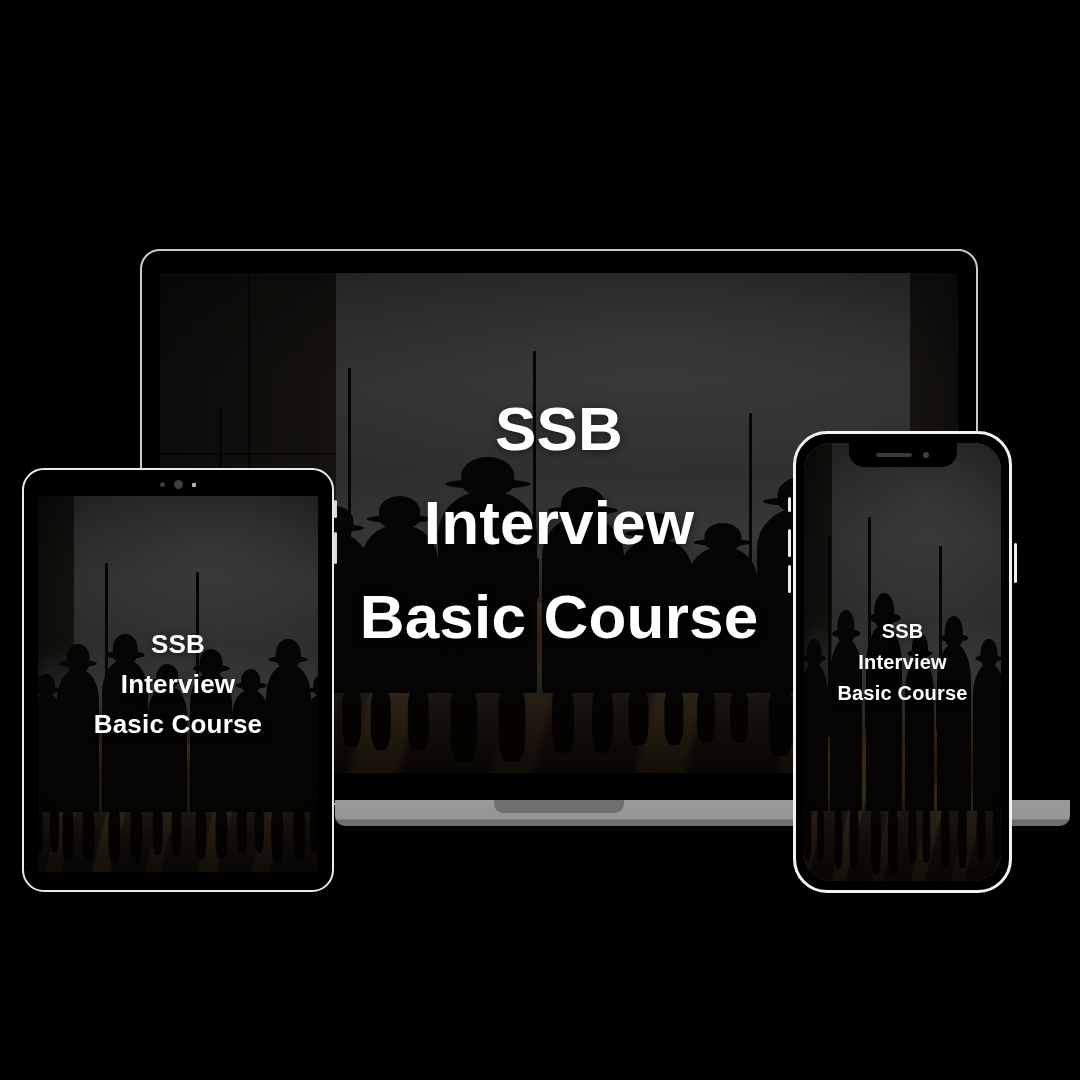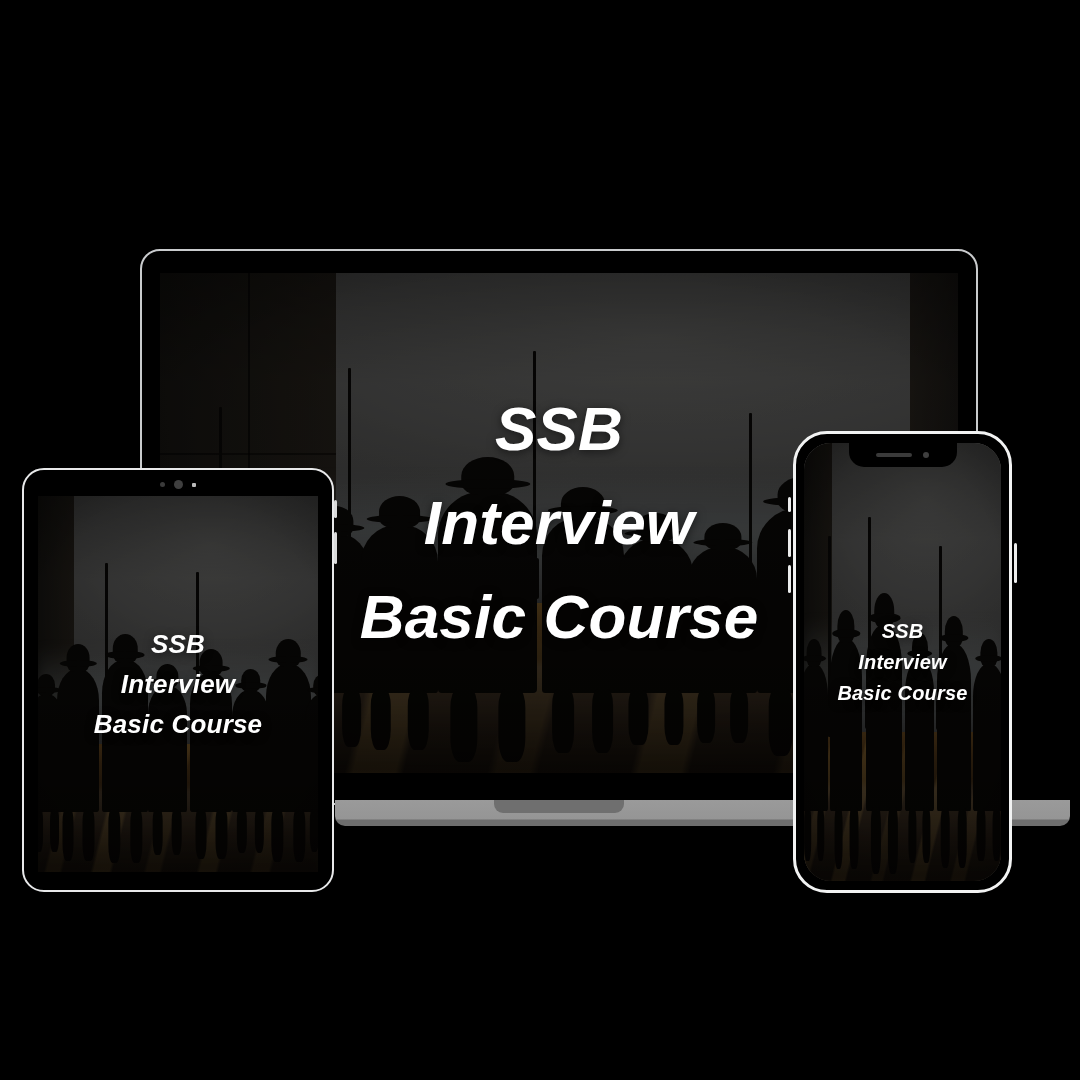--- a/index.html
+++ b/index.html
@@ -2,21 +2,21 @@
 <html><head>
 <meta charset="utf-8">
 <style>
   * { margin:0; padding:0; box-sizing:border-box; }
   html, body {
     width:1080px; height:1080px;
     background:#000;
     font-family:"Liberation Sans", sans-serif;
     overflow:hidden;
   }
-  #stage { position:relative; width:996px; height:1080px; background:#000;font-style:italic; }
+  #stage { position:relative; width:996px; height:1080px; background:#000; }
 
   
   .art { position:absolute; inset:0; overflow:hidden; background:#3b3a38; }
   .art .sky {
     position:absolute; left:0; right:0; top:0; height:72%;
     background:
       radial-gradient(120% 90% at 62% 18%, #6f6f6d 0%, #5d5d5c 35%, #4a4a49 65%, #39393a 100%);
   }
   .art .leftpillar {
     position:absolute; left:0; top:0; width:22%; height:80%;

